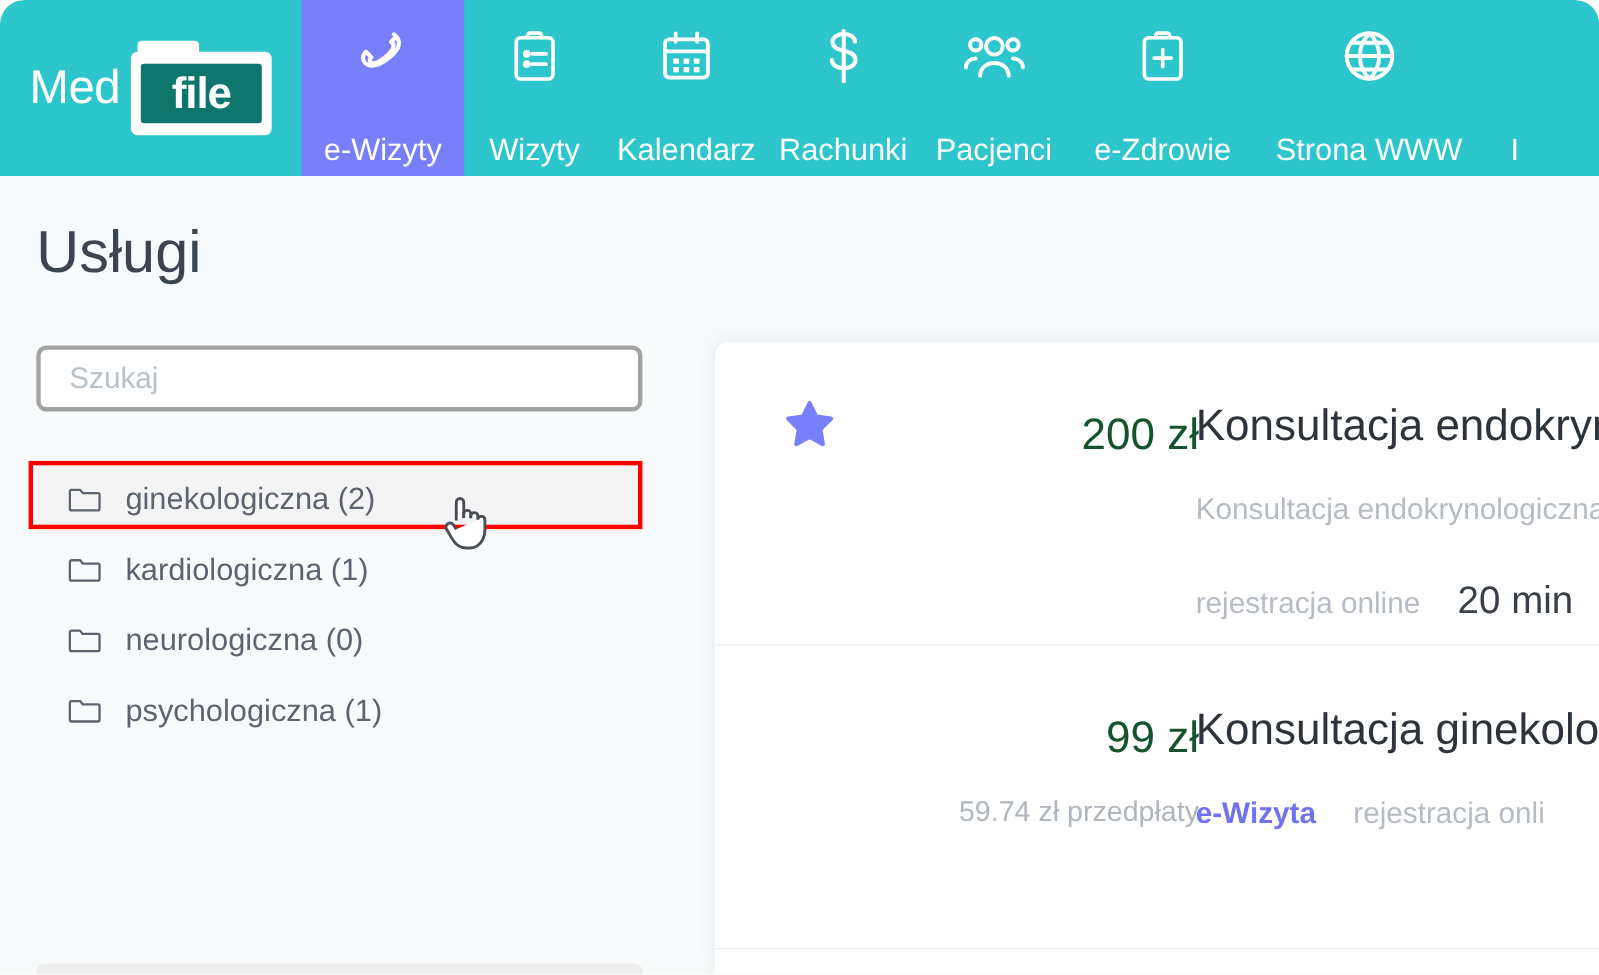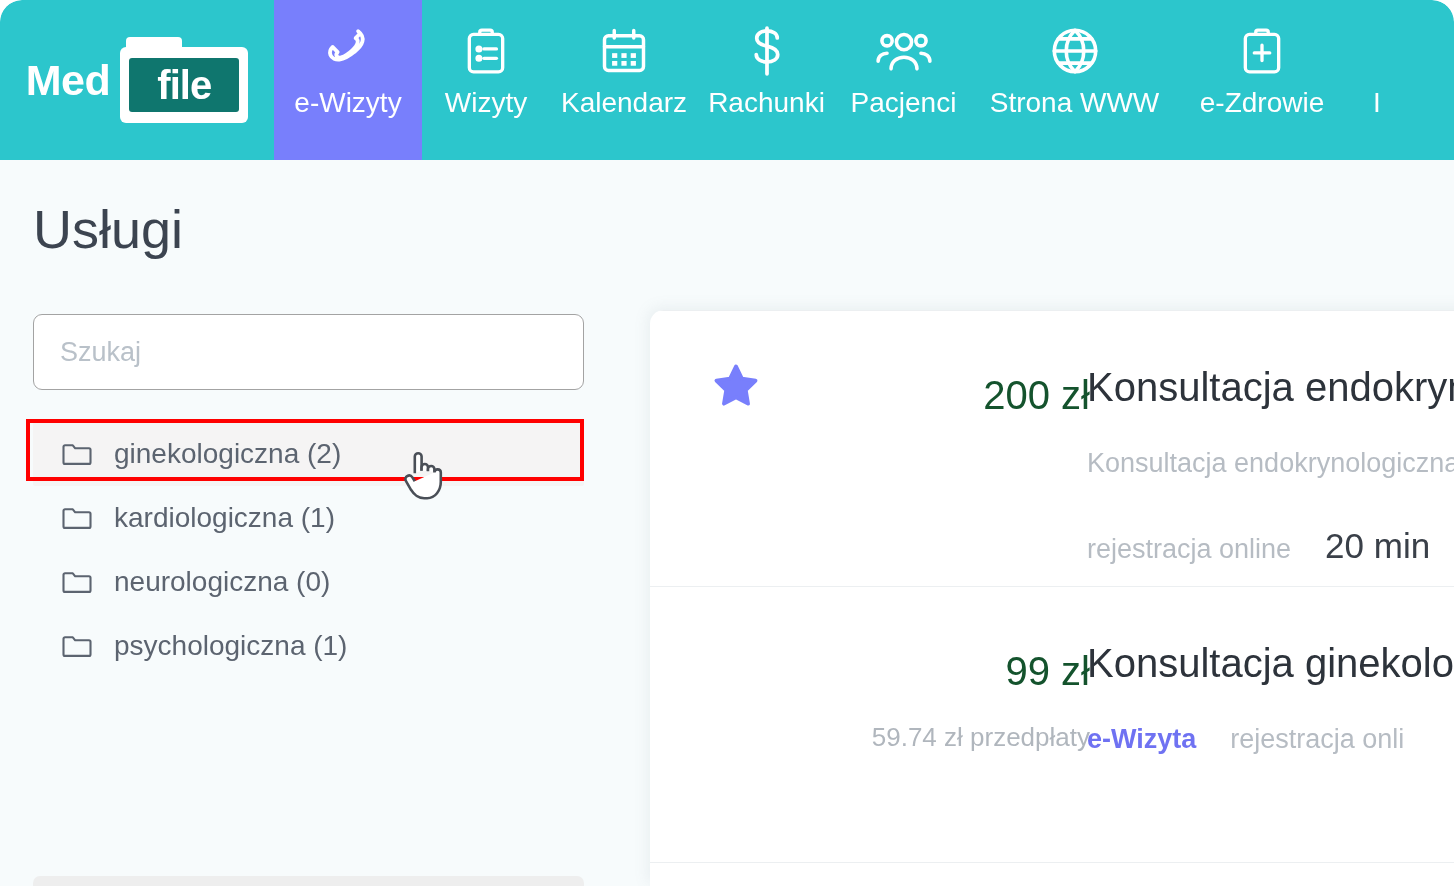--- a/index.html
+++ b/index.html
@@ -27,21 +27,21 @@
     border-top-left-radius: 22px;
     border-top-right-radius: 22px;
     overflow: hidden;
   }
   .brand {
     width: 274px; height: 160px;
     display: flex; align-items: center; justify-content: center;
     gap: 10px; flex: 0 0 auto;
   }
   .brand-word {
-    color: #fff; font-size: 43px; font-weight: bold;
+    color: #fff; font-size: 43px; font-weight: normal;
     letter-spacing: -0.5px; line-height: 1;
   }
   .brand-folder { position: relative; width: 128px; height: 86px; flex: 0 0 auto; }
   .brand-folder .tab-top {
     position: absolute; left: 6px; top: 0; width: 56px; height: 14px;
     background: #fff; border-radius: 4px 4px 0 0;
   }
   .brand-folder .body {
     position: absolute; left: 0; top: 10px; width: 128px; height: 76px;
     background: #fff; border-radius: 6px;
@@ -57,42 +57,43 @@
   }
 
   .navitem {
     flex: 0 0 auto;
     display: flex; flex-direction: column;
     align-items: center; justify-content: flex-start;
     padding-top: 20px;
     color: #ffffff;
     height: 160px;
     position: relative;
+    gap: 33px;
   }
   .navitem.active { background: #787ffc; }
   .navitem .nav-ico {
     height: 62px; display: flex; align-items: center; justify-content: center;
   }
   .navitem .nav-ico svg { display: block; }
   .navitem .nav-label {
     font-size: 28px; line-height: 1.1; margin-top: 6px;
     white-space: nowrap; color: #ffffff;
   }
 
   
   .sidebar { position: absolute; left: 0; top: 160px; width: 650px; height: 726px; }
   .page-title {
     position: absolute; left: 33px; top: 38px;
     font-size: 54px; color: #3c4450; font-weight: normal;
     letter-spacing: 0px;
   }
   .search-box {
     position: absolute; left: 33px; top: 154px;
-    width: 551px; height: 76px;
-    background: #ffffff; border: 1px solid #a3a3a3; border-radius: 9px;
+    width: 551px; height: 60px;
+    background: #ffffff; border: 4px solid #a3a3a3; border-radius: 9px;
     display: flex; align-items: center; padding: 0 26px;
   }
   .search-box .ph { font-size: 27px; color: #b9c1c9; }
 
   .cat-list { position: absolute; left: 33px; top: 262px; width: 551px; }
   .cat-item {
     height: 64px; display: flex; align-items: center; gap: 22px;
     padding-left: 29px; border-radius: 2px;
   }
   .cat-item.selected { background: #f5f4f4; }
@@ -224,40 +225,40 @@
           <path d="M7.2 20c0-3.2 2.6-5.2 5.8-5.2s5.8 2 5.8 5.2"></path>
           <circle cx="5.4" cy="7.4" r="2.3"></circle>
           <path d="M1.4 16.6c0-2.2 1.8-3.6 4-3.6"></path>
           <circle cx="20.6" cy="7.4" r="2.3"></circle>
           <path d="M24.6 16.6c0-2.2-1.8-3.6-4-3.6"></path>
         </svg>
       </span>
       <span class="nav-label">Pacjenci</span>
     </div>
 
+    <div class="navitem" style="width:170px">
+      <span class="nav-ico">
+        <svg width="50" height="54" viewBox="0 0 24 24" fill="none" stroke="#fff" stroke-width="1.6" stroke-linecap="round" stroke-linejoin="round">
+          <rect x="4" y="4" width="16" height="18" rx="2"></rect>
+          <path d="M9 4V3a1 1 0 0 1 1-1h4a1 1 0 0 1 1 1v1"></path>
+          <path d="M12 9.2v7.4M8.3 12.9h7.4"></path>
+        </svg>
+      </span>
+      <span class="nav-label">e-Zdrowie</span>
+    </div>
+
     <div class="navitem" style="width:205px">
       <span class="nav-ico">
         <svg width="54" height="54" viewBox="0 0 24 24" fill="none" stroke="#fff" stroke-width="1.6" stroke-linecap="round" stroke-linejoin="round">
           <circle cx="12" cy="12" r="9.2"></circle>
           <path d="M2.8 12h18.4M12 2.8c2.6 2.5 3.9 5.9 3.9 9.2s-1.3 6.7-3.9 9.2c-2.6-2.5-3.9-5.9-3.9-9.2S9.4 5.3 12 2.8z"></path>
           <path d="M4.6 6.6h14.8M4.6 17.4h14.8"></path>
         </svg>
       </span>
       <span class="nav-label">Strona WWW</span>
-    </div>
-
-    <div class="navitem" style="width:170px">
-      <span class="nav-ico">
-        <svg width="50" height="54" viewBox="0 0 24 24" fill="none" stroke="#fff" stroke-width="1.6" stroke-linecap="round" stroke-linejoin="round">
-          <rect x="4" y="4" width="16" height="18" rx="2"></rect>
-          <path d="M9 4V3a1 1 0 0 1 1-1h4a1 1 0 0 1 1 1v1"></path>
-          <path d="M12 9.2v7.4M8.3 12.9h7.4"></path>
-        </svg>
-      </span>
-      <span class="nav-label">e-Zdrowie</span>
     </div>
 
     <div class="navitem" style="width:60px">
       <span class="nav-ico"></span>
       <span class="nav-label">I</span>
     </div>
   </div>
 
   <div class="sidebar">
 

